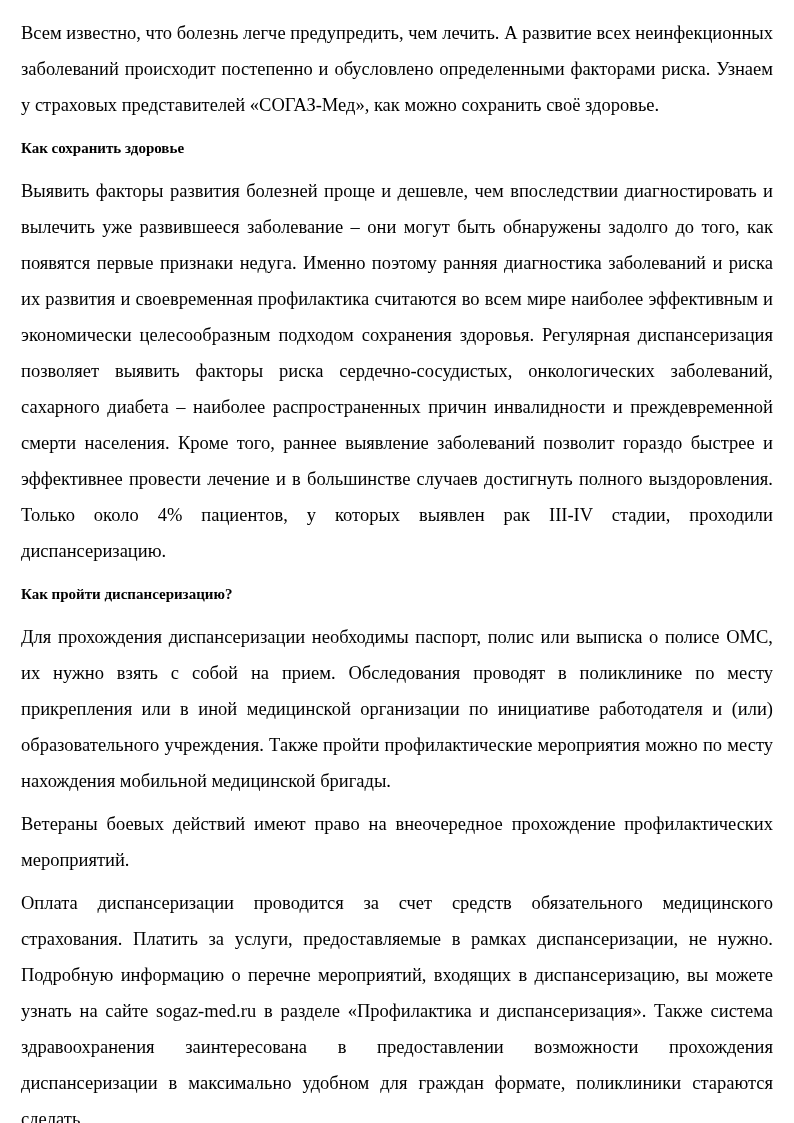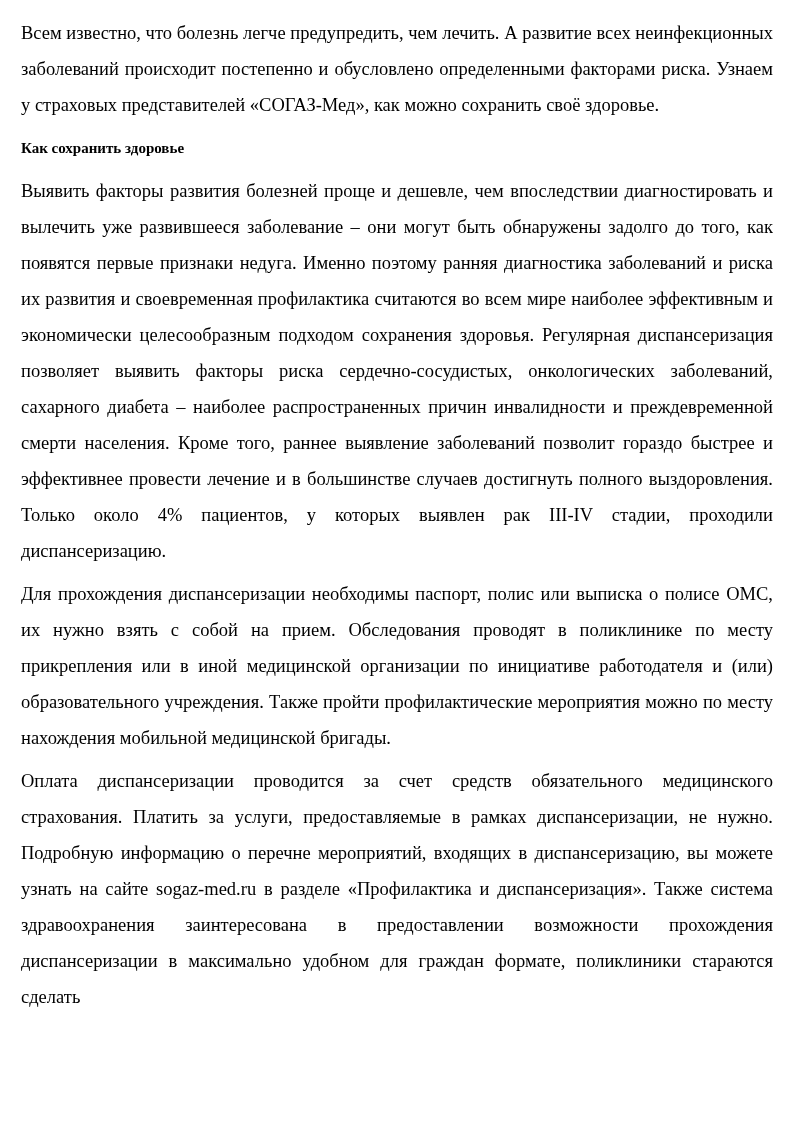--- a/index.html
+++ b/index.html
@@ -41,20 +41,22 @@
 </head>
 <body>
 
 <div class="page">
   <p class="para">Всем известно, что болезнь легче предупредить, чем лечить. А развитие всех неинфекционных заболеваний происходит постепенно и обусловлено определенными факторами риска. Узнаем у страховых представителей «СОГАЗ-Мед», как можно сохранить своё здоровье.</p>
 
   <h2 class="heading">Как сохранить здоровье</h2>
 
   <p class="para">Выявить факторы развития болезней проще и дешевле, чем впоследствии диагностировать и вылечить уже развившееся заболевание – они могут быть обнаружены задолго до того, как появятся первые признаки недуга. Именно поэтому ранняя диагностика заболеваний и риска их развития и своевременная профилактика считаются во всем мире наиболее эффективным и экономически целесообразным подходом сохранения здоровья. Регулярная диспансеризация позволяет выявить факторы риска сердечно-сосудистых, онкологических заболеваний, сахарного диабета – наиболее распространенных причин инвалидности и преждевременной смерти населения. Кроме того, раннее выявление заболеваний позволит гораздо быстрее и эффективнее провести лечение и в большинстве случаев достигнуть полного выздоровления. Только около 4% пациентов, у которых выявлен рак III-IV стадии, проходили диспансеризацию.</p>
 
+  <h2 class="heading">Как пройти диспансеризацию?</h2>
 
   <p class="para">Для прохождения диспансеризации необходимы паспорт, полис или выписка о полисе ОМС, их нужно взять с собой на прием. Обследования проводят в поликлинике по месту прикрепления или в иной медицинской организации по инициативе работодателя и (или) образовательного учреждения. Также пройти профилактические мероприятия можно по месту нахождения мобильной медицинской бригады.</p>
 
 
+  <p class="para">Ветераны боевых действий имеют право на внеочередное прохождение профилактических мероприятий.</p>
 
 
   <p class="para cutoff">Оплата диспансеризации проводится за счет средств обязательного медицинского страхования. Платить за услуги, предоставляемые в рамках диспансеризации, не нужно. Подробную информацию о перечне мероприятий, входящих в диспансеризацию, вы можете узнать на сайте sogaz-med.ru в разделе «Профилактика и диспансеризация». Также система здравоохранения заинтересована в предоставлении возможности прохождения диспансеризации в максимально удобном для граждан формате, поликлиники стараются сделать</p>
 </div>
 
 </body></html>

